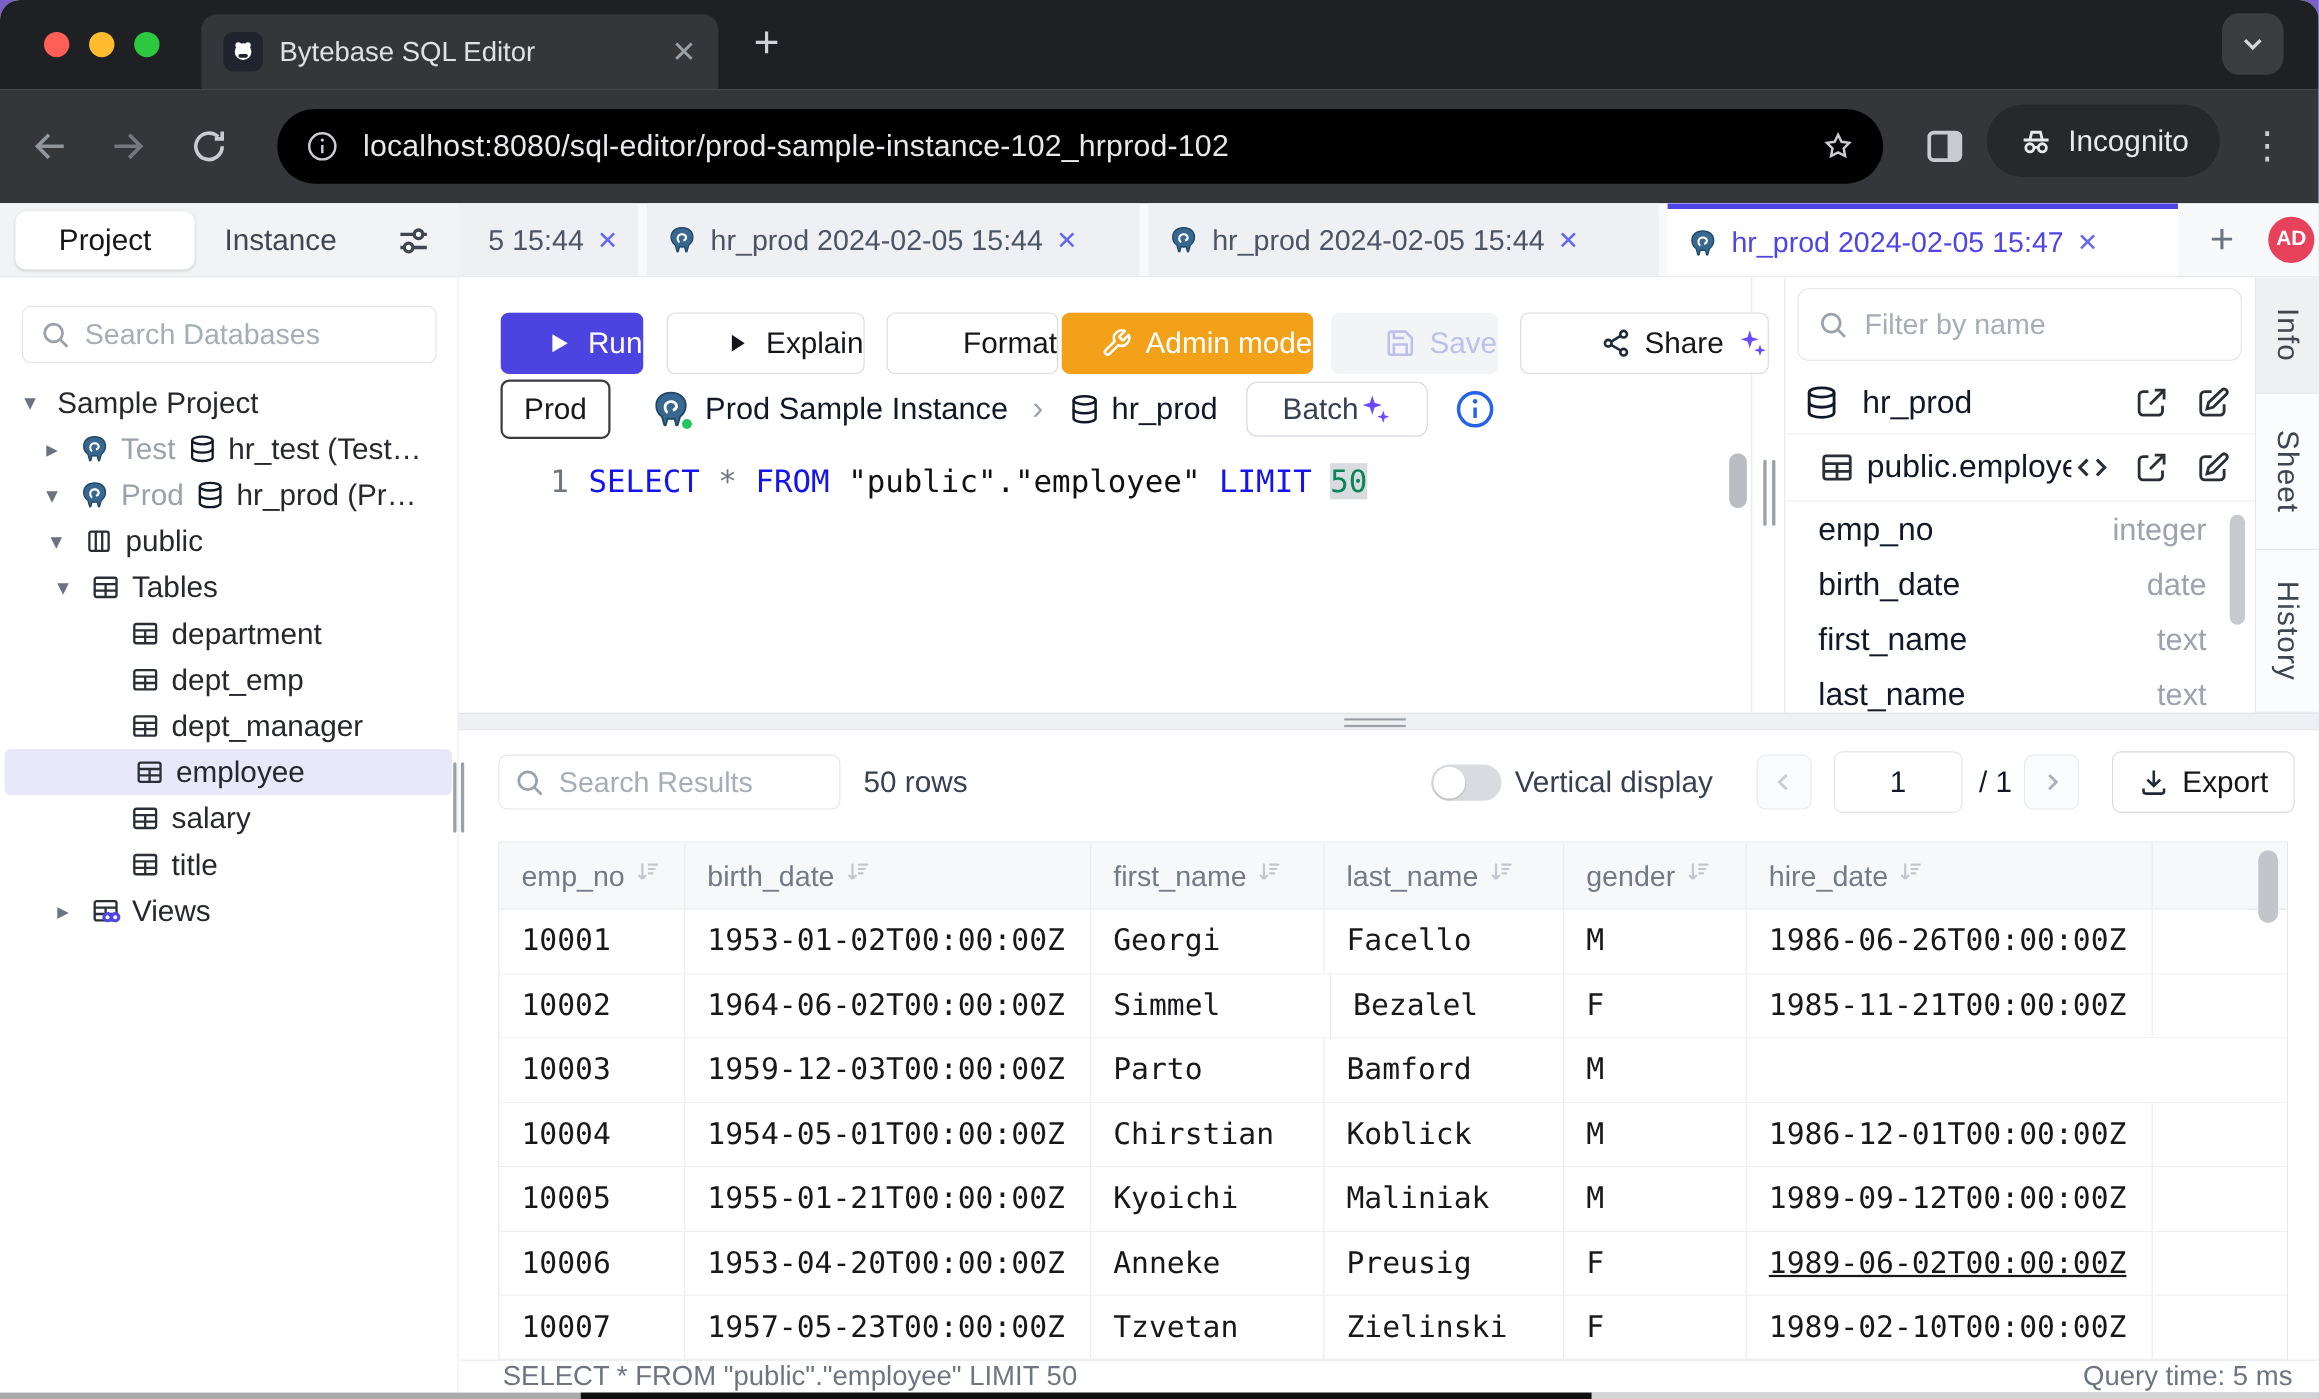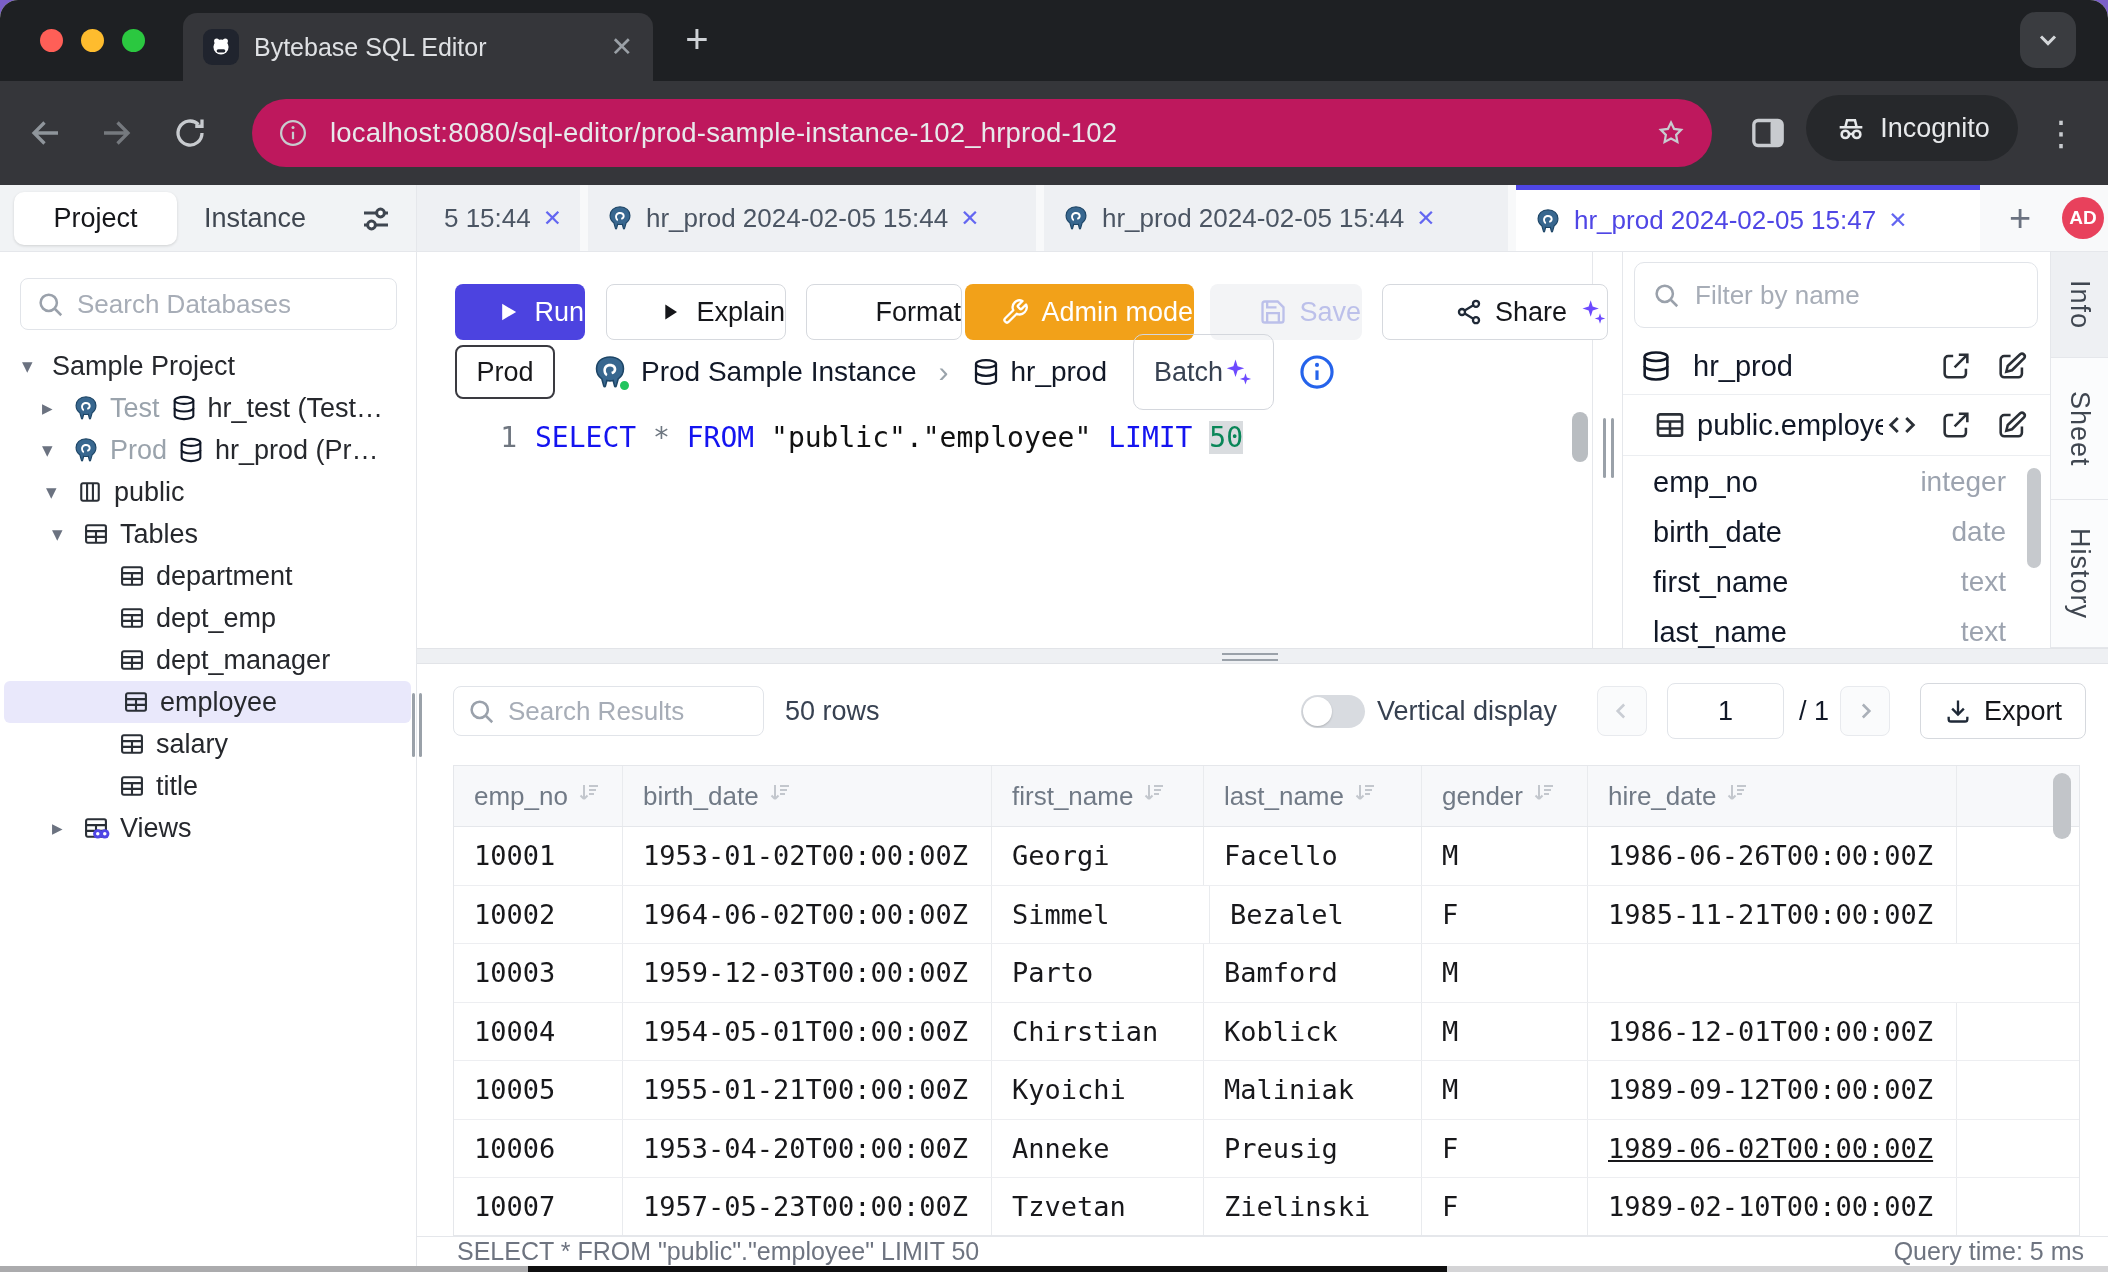--- a/index.html
+++ b/index.html
@@ -20,21 +20,21 @@
   .chrome-tab-title{margin-left:15px;font-size:25px;color:#dfe1e4;white-space:nowrap;overflow:hidden;flex:1;}
   .chrome-tab-close{color:#9aa0a6;font-size:27px;margin-left:10px;flex:none;}
   .newtab{position:absolute;left:672px;top:16px;width:50px;height:50px;color:#cfd2d6;font-size:40px;line-height:46px;text-align:center;}
   .win-chevron{position:absolute;right:32px;top:12px;width:56px;height:56px;border-radius:16px;background:#3a3c40;display:flex;align-items:center;justify-content:center;}
   .win-chevron svg{width:28px;height:28px;}
 
   
   .chrome-toolbar{position:absolute;left:0;top:81px;right:0;height:104px;background:#35363a;}
   .navic{position:absolute;top:34px;width:36px;height:36px;}
   .navic svg{width:36px;height:36px;}
-  .omnibox{position:absolute;left:252px;top:18px;width:1460px;height:68px;border-radius:34px;background:#be185d;display:flex;align-items:center;padding:0 26px;}
+  .omnibox{position:absolute;left:252px;top:18px;width:1460px;height:68px;border-radius:34px;background:#000000;display:flex;align-items:center;padding:0 26px;}
   .omnibox .url{margin-left:22px;font-size:27.5px;color:#e7e9eb;letter-spacing:.2px;flex:1;white-space:nowrap;overflow:hidden;}
   .icon24{width:30px;height:30px;flex:none;}
   .icon24 svg{width:30px;height:30px;}
   .sidepanel{position:absolute;left:1748px;top:32px;width:40px;height:40px;}
   .sidepanel svg{width:40px;height:40px;}
   .incog{position:absolute;left:1806px;top:14px;width:212px;height:66px;border-radius:33px;background:#26282b;display:flex;align-items:center;justify-content:center;gap:12px;}
   .incog svg{width:34px;height:34px;}
   .incog span{color:#e7e9eb;font-size:27px;}
   .menu-dots{position:absolute;left:2044px;top:24px;color:#c8cbcf;font-size:34px;line-height:56px;}
 
@@ -86,21 +86,21 @@
   .btn-share{left:965px;width:226px;background:#fff;border-color:#d6d9de;color:#15161a;}
   .bc-row{position:absolute;left:0;top:90px;right:0;height:60px;display:flex;align-items:center;padding-left:38px;}
   .env-badge{width:100px;height:54px;border:2px solid #3a3a40;border-radius:8px;display:flex;align-items:center;justify-content:center;font-size:27px;color:#18181b;flex:none;}
   .pgwrap{position:relative;width:38px;height:38px;margin-left:36px;flex:none;}
   .pgwrap svg{width:38px;height:38px;}
   .pgdot{position:absolute;right:-2px;bottom:-1px;width:13px;height:13px;border-radius:50%;background:#22c55e;border:2px solid #fff;}
   .bc-name{margin-left:12px;font-size:28px;color:#111827;}
   .bc-sep{margin-left:22px;color:#9aa3ab;font-size:30px;}
   .bc-db{margin-left:22px;width:30px;height:30px;flex:none;}
   .bc-db svg{width:30px;height:30px;}
-  .batch-pill{margin-left:26px;height:76px;padding:0 20px;border:1px solid #d4d7dd;border-radius:10px;display:flex;align-items:center;font-size:27px;color:#374151;}
+  .batch-pill{margin-left:26px;height:50px;padding:0 32px;border:1px solid #d4d7dd;border-radius:10px;display:flex;align-items:center;font-size:27px;color:#374151;}
   .batch-pill svg{width:30px;height:30px;}
   .bc-info{margin-left:24px;width:38px;height:38px;}
   .bc-info svg{width:38px;height:38px;}
   .code-area{position:absolute;left:0;top:153px;right:0;bottom:0;font-family:"DejaVu Sans Mono",monospace;font-size:28px;}
   .lnum{position:absolute;left:64px;top:16px;width:36px;text-align:right;color:#6f7680;}
   .codeline{position:absolute;left:118px;top:16px;white-space:pre;color:#111;}
   .tok-kw{color:var(--c-keyword,#1414f0);}
   .tok-op{color:#6e7781;}
   .tok-id{color:#111;}
   .tok-num{color:var(--c-number,#098658);}

